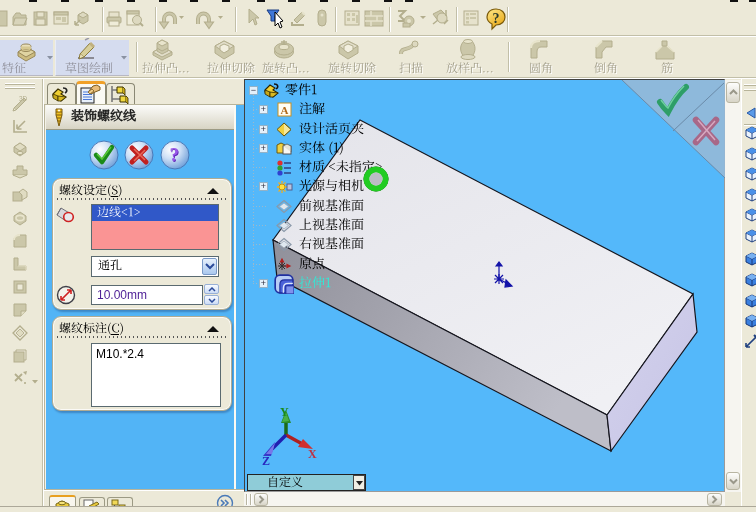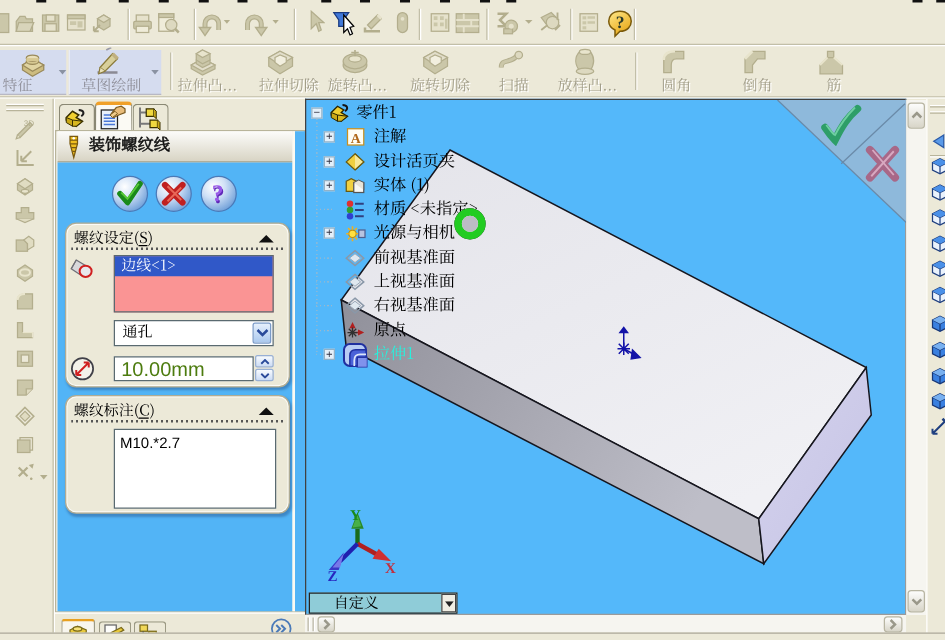--- a/index.html
+++ b/index.html
@@ -418,40 +418,40 @@
   </svg>
 <div class="abs" style="left:202px;top:258px;width:15px;height:17px;background:linear-gradient(#e6f0fc,#aac8ee);border:1px solid #7a9ac8;border-radius:2px;"></div>
 <svg class="abs" style="left:205px;top:263px" width="10" height="8" viewBox="0 0 10 8">
     <path d="M1 1 L5 5 L9 1" stroke="#2a4a9a" stroke-width="2" fill="none"></path>
   </svg>
 <svg class="abs" style="left:56px;top:285px" width="21" height="20" viewBox="0 0 21 20">
     <circle cx="10" cy="10" r="8.5" fill="#f4f2ea" stroke="#404048" stroke-width="1.4"></circle>
     <path d="M5 15 L15 5 M5 15 L5 11 M5 15 L9 15 M15 5 L11 5 M15 5 L15 9" stroke="#d02020" stroke-width="1.6" fill="none"></path>
   </svg>
 <div class="abs" style="left:91px;top:285px;width:112px;height:20px;background:#fff;border:1px solid #5a6a70;"></div>
-<div class="abs" style="left:97px;top:288px;font-size:16px;color:#4d7c0f;">10.00mm</div>
+<div class="abs" style="left:97px;top:288px;font-size:12px;color:#4c1d95;">10.00mm</div>
 <div class="abs" style="left:204px;top:284px;width:15px;height:10px;background:linear-gradient(#f8fbff,#ccdcf6);border:1px solid #98b0d6;border-radius:2px;"></div>
 <svg class="abs" style="left:208px;top:287px" width="8" height="5" viewBox="0 0 8 5">
     <path d="M1 4 L4 1 L7 4" stroke="#2a4a9a" stroke-width="1.5" fill="none"></path>
   </svg>
 <div class="abs" style="left:204px;top:295px;width:15px;height:10px;background:linear-gradient(#f8fbff,#ccdcf6);border:1px solid #98b0d6;border-radius:2px;"></div>
 <svg class="abs" style="left:208px;top:298px" width="8" height="5" viewBox="0 0 8 5">
     <path d="M1 1 L4 4 L7 1" stroke="#2a4a9a" stroke-width="1.5" fill="none"></path>
   </svg>
 <div class="abs" style="left:52px;top:316px;width:180px;height:95px;background:#ece9d8;border:1px solid #b0ac94;border-radius:9px;box-shadow:inset 0 0 0 1px #fbfaf6, 1px 2px 2px rgba(0,0,50,0.25);"></div>
 <svg class="abs" style="left:58px;top:322px;" width="71" height="17" viewBox="0 0 71 17">
     <path d="M10.4 8.6L10.2 8.7C10.8 9.2 11.5 10.1 11.6 10.8C12.4 11.3 13 9.6 10.4 8.6ZM8.4 9L7.4 8.5C7 9.2 6.2 10.2 5.5 10.8L5.6 11C6.5 10.5 7.5 9.7 8 9.1C8.2 9.2 8.3 9.1 8.4 9ZM6.3 0.6L6.3 4.9L6.4 4.9C6.8 4.9 7 4.8 7 4.7L7 4.4L8.6 4.4C8.1 4.8 7.3 5.5 6.5 5.8C6.4 5.8 6.3 5.8 6.3 5.8L6.7 6.6C6.7 6.6 6.8 6.5 6.9 6.4C7.7 6.3 8.4 6.2 9.1 6.1C8.2 6.7 7.2 7.2 6.3 7.5C6.1 7.6 5.9 7.6 5.9 7.6L6.4 8.5C6.4 8.4 6.5 8.4 6.6 8.2C7.4 8.2 8.2 8.1 8.9 8L8.9 10.2C8.9 10.3 8.8 10.4 8.6 10.4C8.4 10.4 7.4 10.3 7.4 10.3L7.4 10.5C7.9 10.5 8.2 10.6 8.3 10.8C8.4 10.9 8.5 11.1 8.5 11.3C9.4 11.2 9.6 10.8 9.6 10.2L9.6 7.9L11.4 7.6C11.6 7.9 11.8 8.2 11.9 8.5C12.6 9 13.1 7.4 10.5 6.4L10.4 6.5C10.6 6.8 10.9 7.1 11.2 7.4C9.7 7.5 8.2 7.6 7.1 7.6C8.7 7 10.3 6.2 11.3 5.7C11.5 5.7 11.7 5.7 11.8 5.6L10.9 4.9C10.6 5.1 10.2 5.4 9.7 5.8L7.3 5.8C8 5.6 8.7 5.2 9.1 4.9C9.4 5 9.6 4.9 9.6 4.8L8.9 4.4L11.2 4.4L11.2 4.8L11.3 4.8C11.7 4.8 11.9 4.6 11.9 4.6L11.9 1.4C12.2 1.3 12.3 1.3 12.4 1.2L11.5 0.5L11.2 1L7.2 1ZM8.7 4L7 4L7 2.8L8.7 2.8ZM9.4 4L9.4 2.8L11.2 2.8L11.2 4ZM8.7 2.5L7 2.5L7 1.3L8.7 1.3ZM9.4 2.5L9.4 1.3L11.2 1.3L11.2 2.5ZM1.4 9.6L1.9 10.5C2 10.5 2.1 10.3 2.2 10.2C3.4 9.7 4.4 9.3 5.2 8.9C5.3 9.2 5.3 9.5 5.3 9.8C6 10.5 6.7 9 4.8 7.4L4.7 7.5C4.8 7.8 5 8.2 5.1 8.6L4.1 8.9L4.1 6.6L4.9 6.6L4.9 7.1L5 7.1C5.2 7.1 5.5 6.9 5.6 6.8L5.6 3.2C5.8 3.1 6 3 6.1 2.9L5.2 2.3L4.8 2.7L4 2.7L4 0.7C4.3 0.7 4.5 0.6 4.5 0.4L3.4 0.3L3.4 2.7L2.6 2.7L1.9 2.4L1.9 7.3L2 7.3C2.3 7.3 2.5 7.1 2.5 7.1L2.5 6.6L3.4 6.6L3.4 9.1C2.5 9.3 1.8 9.5 1.4 9.6ZM3.4 3.1L3.4 6.3L2.5 6.3L2.5 3.1ZM4 3.1L4.9 3.1L4.9 6.3L4 6.3ZM19.7 0.3L19.5 0.4C19.9 0.9 20.4 1.7 20.5 2.4C21.3 3 22 1.3 19.7 0.3ZM13.6 9.5L14.2 10.5C14.3 10.5 14.4 10.4 14.4 10.3C16.1 9.5 17.3 8.9 18.2 8.4L18.2 8.2C16.4 8.8 14.5 9.3 13.6 9.5ZM16.9 0.9L15.7 0.3C15.4 1.2 14.6 2.9 13.9 3.6C13.8 3.7 13.6 3.7 13.6 3.7L14 4.8C14.1 4.8 14.1 4.7 14.2 4.6C14.9 4.4 15.5 4.2 16 4.1C15.4 5.1 14.6 6.3 13.9 6.9C13.8 7 13.6 7 13.6 7L14 8.1C14.1 8 14.2 8 14.3 7.8C15.7 7.4 17.1 6.9 17.8 6.7L17.8 6.5C16.5 6.7 15.3 6.9 14.4 7C15.5 5.9 16.8 4.4 17.4 3.4C17.7 3.4 17.8 3.3 17.9 3.2L16.8 2.6C16.7 2.9 16.5 3.3 16.3 3.7L14.2 3.8C15 3 15.9 1.9 16.4 1C16.7 1.1 16.8 1 16.9 0.9ZM23.5 1.9L22.9 2.7L17.7 2.7L17.8 3L18.5 3C18.9 5.2 19.4 6.9 20.3 8.3C19.4 9.4 18.2 10.4 16.5 11.1L16.6 11.3C18.4 10.7 19.7 9.9 20.6 8.8C21.4 9.9 22.5 10.7 23.9 11.2C24 10.8 24.3 10.6 24.6 10.5L24.7 10.4C23.2 9.9 22.1 9.2 21.2 8.2C22.2 6.8 22.8 5.1 23 3L24.3 3C24.4 3 24.6 3 24.6 2.8C24.2 2.4 23.5 1.9 23.5 1.9ZM20.7 7.7C19.8 6.4 19.1 4.8 18.8 3L22.2 3C22 4.8 21.5 6.3 20.7 7.7ZM31.6 6.1L30.5 5.7C30.2 7 29.6 8.8 28.7 10.1L28.9 10.2C30 9.1 30.8 7.5 31.2 6.3C31.5 6.3 31.6 6.2 31.6 6.1ZM34.1 5.8L33.9 5.9C34.7 7 35.6 8.7 35.8 9.9C36.7 10.7 37.3 8.4 34.1 5.8ZM34.9 0.7L34.3 1.4L30 1.4L30.1 1.8L35.5 1.8C35.7 1.8 35.8 1.7 35.8 1.6C35.5 1.2 34.9 0.7 34.9 0.7ZM35.5 3.5L34.9 4.2L29.3 4.2L29.4 4.6L32.4 4.6L32.4 10C32.4 10.2 32.3 10.3 32.1 10.3C31.9 10.3 30.7 10.2 30.7 10.2L30.7 10.4C31.2 10.4 31.5 10.5 31.7 10.7C31.8 10.8 31.9 11 31.9 11.2C33 11.1 33.1 10.7 33.1 10.1L33.1 4.6L36.2 4.6C36.4 4.6 36.5 4.5 36.5 4.4C36.1 4 35.5 3.5 35.5 3.5ZM28.9 2.3L28.4 3L28 3L28 0.7C28.3 0.7 28.4 0.6 28.4 0.4L27.2 0.3L27.2 3L25.5 3L25.6 3.4L27 3.4C26.7 5.2 26.2 7.1 25.3 8.5L25.5 8.7C26.2 7.8 26.8 6.8 27.2 5.7L27.2 11.2L27.4 11.2C27.7 11.2 28 11.1 28 10.9L28 4.8C28.4 5.3 28.7 6 28.8 6.6C29.6 7.2 30.3 5.6 28 4.5L28 3.4L29.6 3.4C29.8 3.4 29.9 3.3 29.9 3.2C29.5 2.8 28.9 2.3 28.9 2.3ZM42.7 0.3L42.6 0.4C43.3 0.9 44 1.7 44.1 2.4C45.1 3 45.7 1 42.7 0.3ZM38.4 0.5L38.3 0.6C38.9 1 39.5 1.6 39.7 2.2C40.6 2.7 41.1 0.9 38.4 0.5ZM37.6 3.1L37.5 3.2C38 3.5 38.6 4.1 38.8 4.7C39.7 5.1 40.1 3.4 37.6 3.1ZM38.3 7.9C38.2 7.9 37.7 7.9 37.7 7.9L37.7 8.2C38 8.2 38.2 8.2 38.3 8.3C38.6 8.5 38.7 9.4 38.5 10.7C38.5 11 38.7 11.3 38.9 11.3C39.3 11.3 39.5 10.9 39.5 10.4C39.6 9.5 39.2 8.9 39.2 8.4C39.2 8.1 39.3 7.7 39.4 7.3C39.6 6.7 40.6 3.9 41.1 2.4L40.9 2.3C38.8 7.2 38.8 7.2 38.6 7.7C38.5 7.9 38.4 7.9 38.3 7.9ZM40.3 10.5L40.4 10.8L48.3 10.8C48.4 10.8 48.6 10.8 48.6 10.6C48.2 10.3 47.5 9.8 47.5 9.8L47 10.5L44.8 10.5L44.8 6.7L47.8 6.7C48 6.7 48.1 6.6 48.1 6.5C47.8 6.1 47.1 5.6 47.1 5.6L46.6 6.3L44.8 6.3L44.8 3.2L48.1 3.2C48.3 3.2 48.4 3.2 48.4 3C48 2.7 47.4 2.1 47.4 2.1L46.8 2.9L41 2.9L41.1 3.2L44 3.2L44 6.3L41 6.3L41.1 6.7L44 6.7L44 10.5ZM51 6.7C51 4.5 51.4 2.9 53 0.7L52.8 0.5C51 2.4 50.1 4.3 50.1 6.7C50.1 9.1 51 11 52.8 12.9L53 12.7C51.4 10.5 51 8.9 51 6.7ZM58.4 10.5C59.4 10.5 60.2 10.3 61 9.8L61 7.9L60.5 7.9L60.1 9.7C59.6 10 59.1 10.1 58.5 10.1C56.6 10.1 55.2 8.6 55.2 6C55.2 3.3 56.6 1.8 58.6 1.8C59.1 1.8 59.6 1.9 60.1 2.1L60.4 4L61 4L60.9 2.1C60.1 1.6 59.4 1.4 58.4 1.4C55.9 1.4 54 3.2 54 6C54 8.8 55.9 10.5 58.4 10.5ZM64.1 6.7C64.1 8.9 63.6 10.5 62 12.7L62.2 12.9C64.1 11 64.9 9.1 64.9 6.7C64.9 4.3 64.1 2.4 62.2 0.5L62 0.7C63.6 2.9 64.1 4.5 64.1 6.7Z" fill="#000"></path>
   </svg>
 <div class="abs" style="left:111px;top:334px;width:8px;height:1px;background:#000;"></div>
 <svg class="abs" style="left:206px;top:325px" width="14" height="8" viewBox="0 0 14 8">
     <path d="M1 7 L13 7 L7 1 Z" fill="#101010"></path>
   </svg>
 <div class="abs" style="left:57px;top:336px;width:170px;height:2px;background-image:repeating-linear-gradient(90deg,#555 0 1.5px,transparent 1.5px 4px);"></div>
 <div class="abs" style="left:91px;top:343px;width:130px;height:64px;background:#fff;border:1px solid #5a6a70;"></div>
-<div class="abs" style="left:96px;top:347px;font-size:12px;color:#000;">M10.*2.7</div>
+<div class="abs" style="left:96px;top:347px;font-size:12px;color:#000;">M10.*2.4</div>
 <div class="abs" style="left:44px;top:490px;width:200px;height:22px;background:#ece9d8;border-top:1px solid #fff;"></div>
 <div class="abs" style="left:49px;top:495px;width:27px;height:17px;background:#f8f6ee;border:1px solid #9c9a84;border-bottom:none;border-top:2px solid #e8a020;border-radius:3px 3px 0 0;"></div>
 <svg class="abs" style="left:54px;top:498px" width="18" height="13" viewBox="0 0 18 13">
     <path d="M2 6 L8 3 L15 6 L15 8 L8 12 L2 8 Z" fill="#e8c93c" stroke="#7a6a1a"></path>
     <ellipse cx="8" cy="5" rx="3.5" ry="1.8" fill="#f6e27a" stroke="#7a6a1a"></ellipse>
   </svg>
 <div class="abs" style="left:79px;top:497px;width:26px;height:15px;background:#ece9d8;border:1px solid #9c9a84;border-bottom:none;border-radius:3px 3px 0 0;"></div>
 <svg class="abs" style="left:83px;top:499px" width="18" height="12" viewBox="0 0 18 12">
     <rect x="1" y="1" width="9" height="10" fill="#fdfdfb" stroke="#666"></rect>
     <path d="M6 7 L14 3 L16 5 L9 9 Z" fill="#e8c93c" stroke="#7a6a1a"></path>

